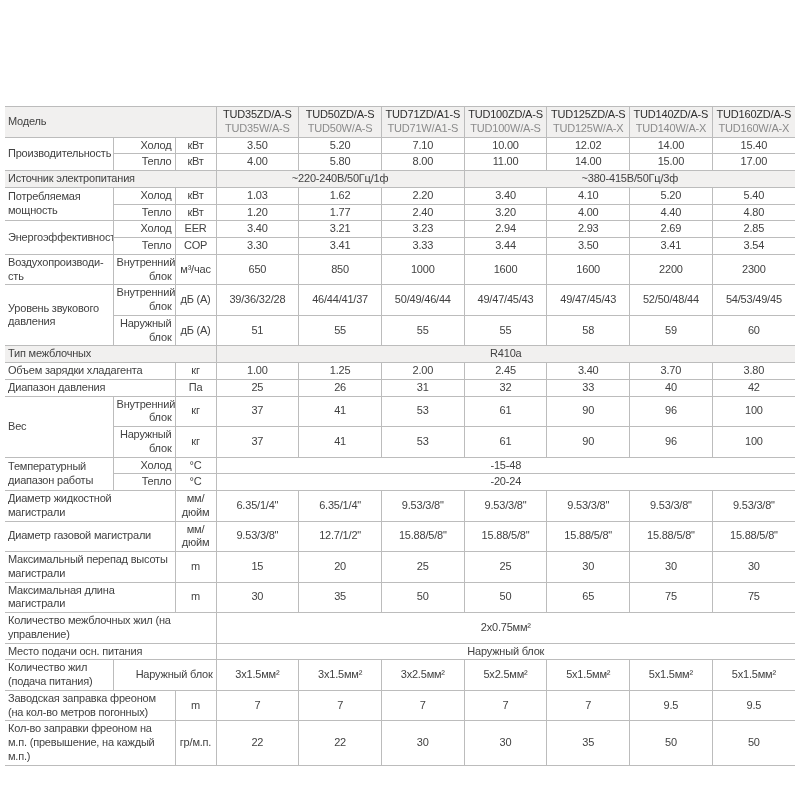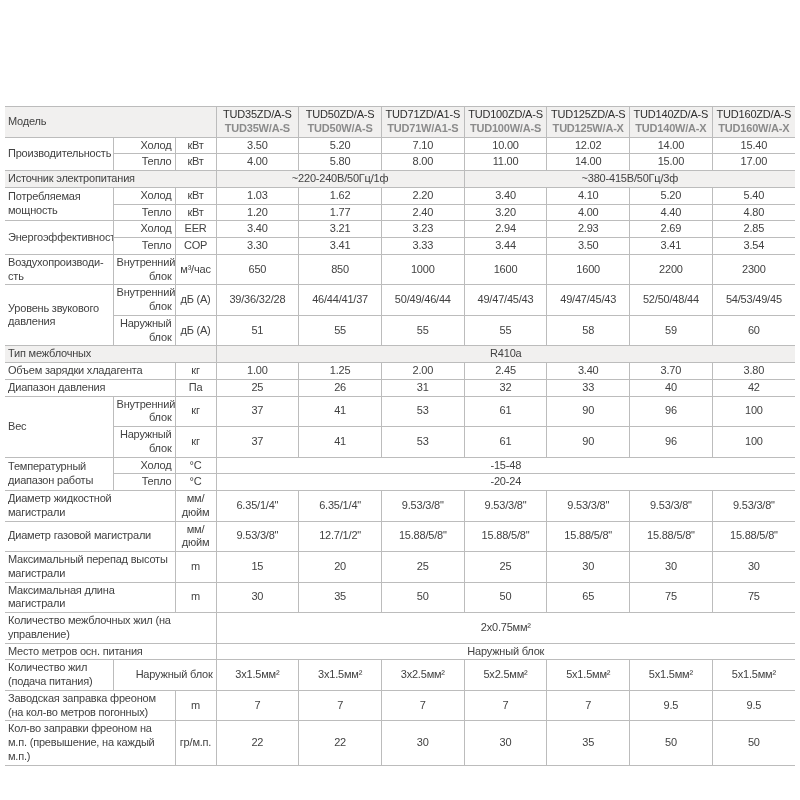--- a/index.html
+++ b/index.html
@@ -19,21 +19,21 @@
     line-height:1.25;letter-spacing:-0.2px;overflow:hidden;
     background:#ffffff;
   }
   tr td:first-child{border-left:0;}
   tr td:last-child{border-right:0;}
   td.lbl{text-align:left;padding-left:3px;}
   td.sub{text-align:right;}
   td.unit{padding:1px 1px;text-align:center;}
   tr.shade td{background:#f1f0ef;}
   td.model .m1{font-weight:normal;color:#2f2f2f;white-space:nowrap;}
-  td.model .m2{color:#8b8b8b;white-space:nowrap;font-weight:bold;}
+  td.model .m2{color:#8b8b8b;white-space:nowrap;}
 </style>
 </head>
 <body>
 
 <div class="table-wrap">
   <table>
     <colgroup>
       <col class="c-label">
         <col class="c-sub">
         <col class="c-unit">
@@ -288,21 +288,21 @@
           <td class="val">50</td>
           <td class="val">65</td>
           <td class="val">75</td>
           <td class="val">75</td>
         </tr>
         <tr>
           <td colspan="3" class="lbl">Количество межблочных жил (на управление)</td>
           <td colspan="7" class="val">2х0.75мм²</td>
         </tr>
         <tr>
-          <td colspan="3" class="lbl">Место метров осн. питания</td>
+          <td colspan="3" class="lbl">Место подачи осн. питания</td>
           <td colspan="7" class="val">Наружный блок</td>
         </tr>
         <tr>
           <td class="lbl">Количество жил (подача питания)</td>
           <td colspan="2" class="sub">Наружный блок</td>
           <td class="val">3х1.5мм²</td>
           <td class="val">3х1.5мм²</td>
           <td class="val">3х2.5мм²</td>
           <td class="val">5х2.5мм²</td>
           <td class="val">5х1.5мм²</td>

